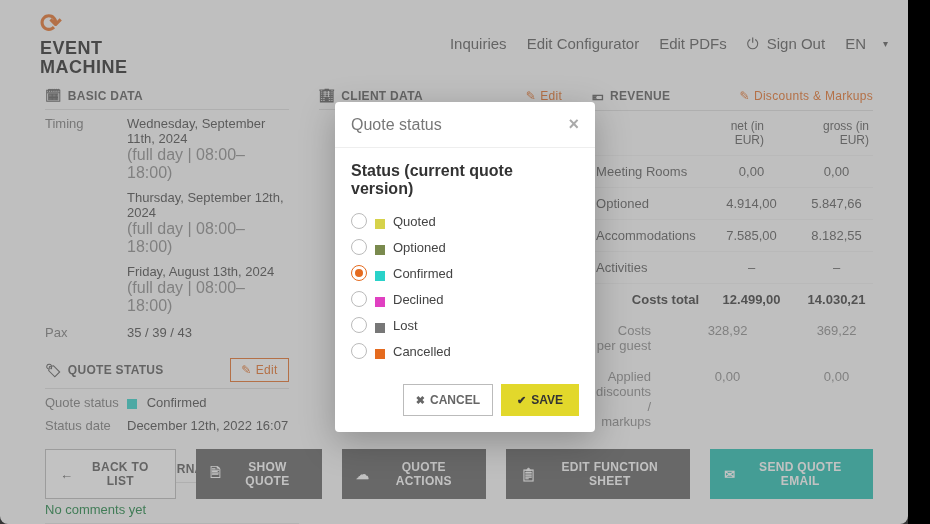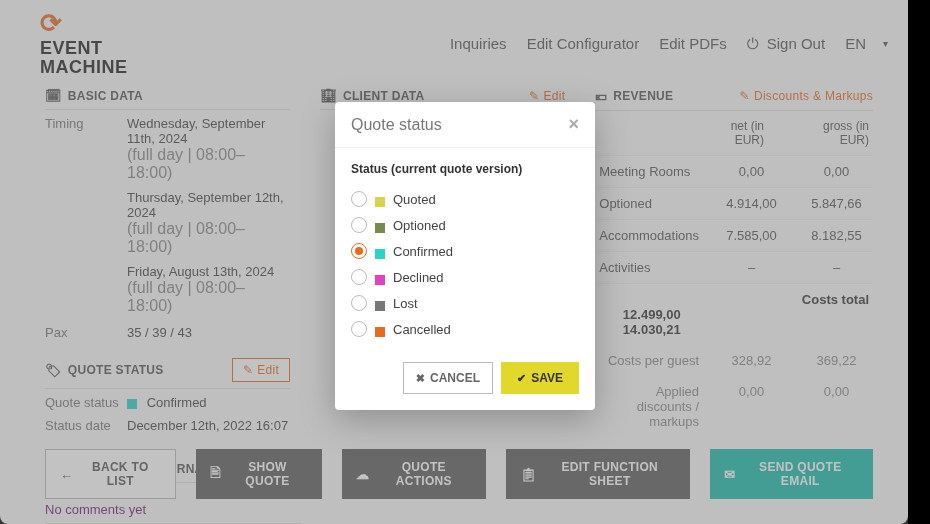--- a/index.html
+++ b/index.html
@@ -131,22 +131,22 @@
   font-size: 12px; color:#555; text-align:right;
   padding: 8px 4px 8px; border-bottom: 1px solid #eee;
 }
 .revenue-hdrs span { width: 65px; }
 .revenue-row {
   display: flex; font-size: 13px; padding: 8px 4px;
   border-bottom: 1px solid #eee; color:#555;
 }
 .revenue-row .lab { flex: 1; }
 .revenue-row .n { width: 65px; text-align: center; margin-left: 20px; }
-.revenue-total { font-weight: 700; color:#333; border-bottom:none;flex-direction:column; }
-.revenue-sub  { color:#888; border-bottom:none; }
+.revenue-total { font-weight: 700; color:#333; border-bottom:none; }
+.revenue-sub  { color:#888; border-bottom:none;gap:24px; }
 
 
 .footer {
   position: absolute; bottom: 25px; left: 45px; right: 35px;
   display: flex; gap: 20px;
 }
 .btn {
   display: inline-flex; align-items: center;
   padding: 10px 14px; font-size: 12px; font-weight: 600;
   border: none; cursor: pointer; letter-spacing: .3px;
@@ -165,21 +165,21 @@
   box-shadow: 0 10px 35px rgba(0,0,0,.25);
   font-size: 13px; color:#444;
 }
 .modal-hdr {
   display:flex; justify-content:space-between; align-items:center;
   padding: 12px 16px; border-bottom:1px solid #eee;
   font-size: 16px; color:#777;
 }
 .modal-close { color:#aaa; font-size:18px; cursor:pointer; font-weight:bold; }
 .modal-body { padding: 14px 16px 6px; }
-.modal-body .sec-title { font-size: 12px; font-weight: 700; color:#333; margin-bottom:10px; }
+.modal-body .sec-title { font-size: 16px; font-weight: 700; color:#333; margin-bottom:10px; }
 .radio-row {
   display:flex; align-items:flex-end; padding:5px 0;
 }
 .radio-circle {
   width: 14px; height: 14px; border:1px solid #bbb; border-radius:50%;
   margin-right:8px; display:flex; align-items:center; justify-content:center;
   background:#fff;
 }
 .radio-circle.sel { border-color:#e56b1f; }
 .radio-circle.sel::after {
@@ -274,21 +274,21 @@
         <div class="k">Status date</div>
         <div class="v">December 12th, 2022 16:07</div>
       </div>
 
       <div class="panel-hdr" style="margin-top:20px;">
         <div class="title">
             <span class="icon">💬︎</span>
           <span>COMMENTS (INTERNAL)</span>
           </div>
       </div>
-      <div style="color:#701a75;padding:8px 0 6px;margin-top:11px;">No comments yet</div>
+      <div style="color:#15803d;padding:8px 0 6px;margin-top:11px;">No comments yet</div>
       <textarea class="comment-input" placeholder="Enter comment" style=""></textarea>
     </div>
 
     <div class="col">
       <div class="panel-hdr">
         <div class="title">
             <span class="icon">🏢︎</span>
           <span>CLIENT DATA</span>
           </div>
         <div class="edit-link">

